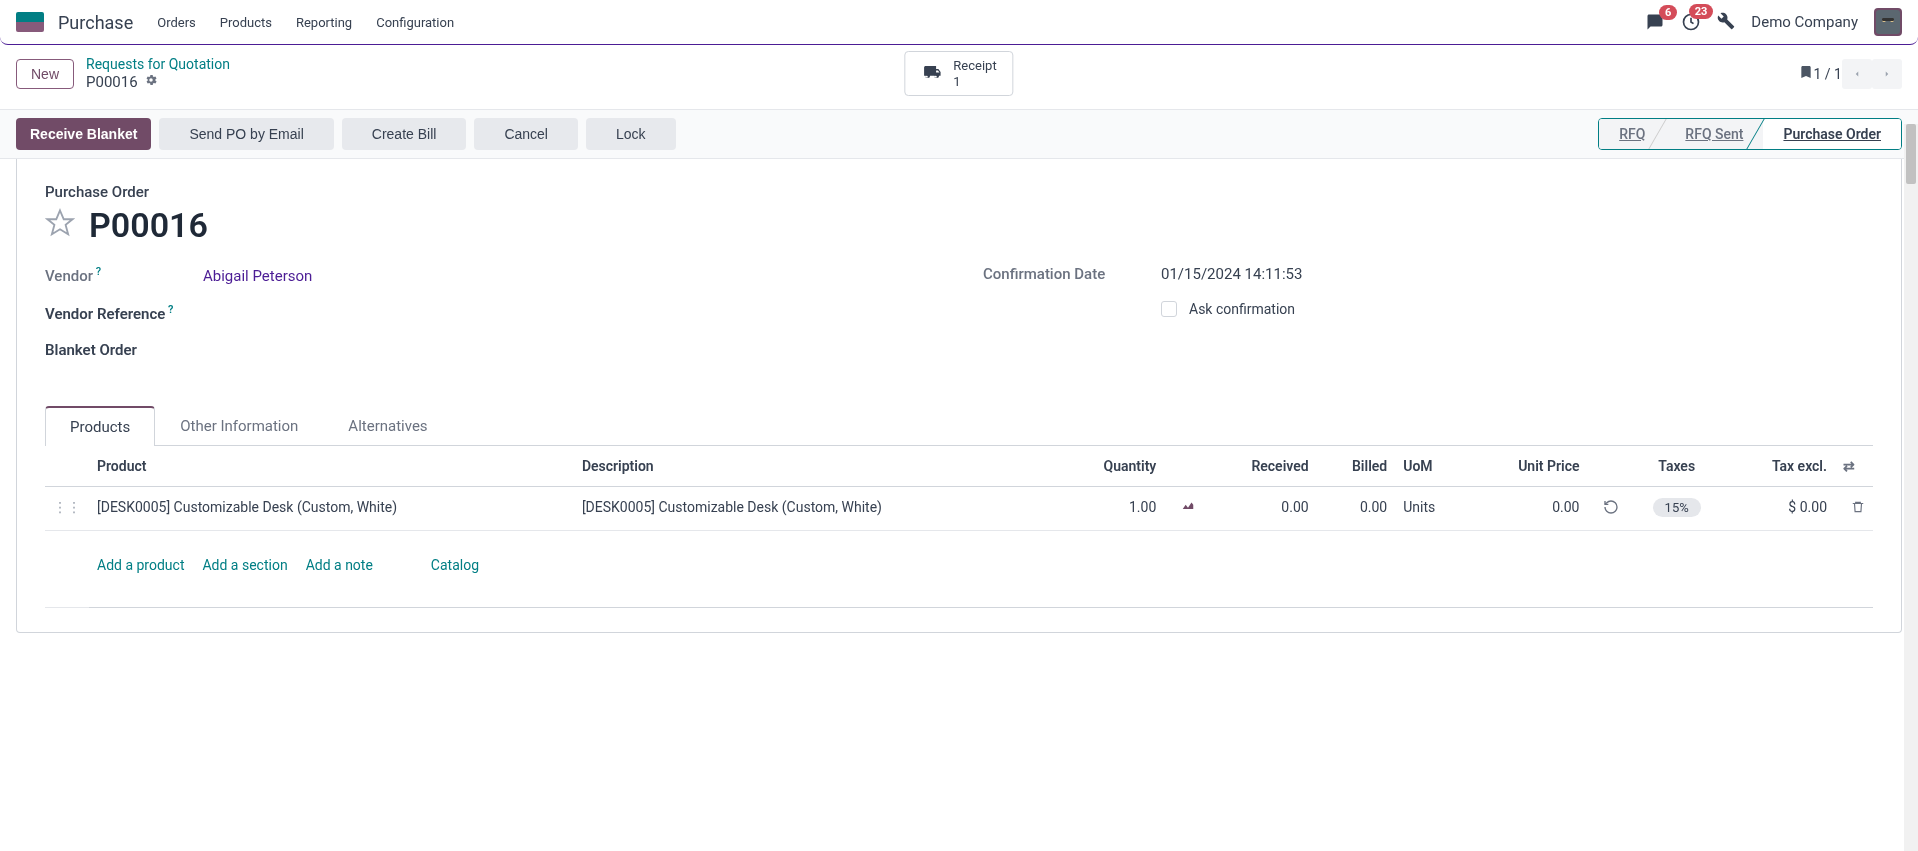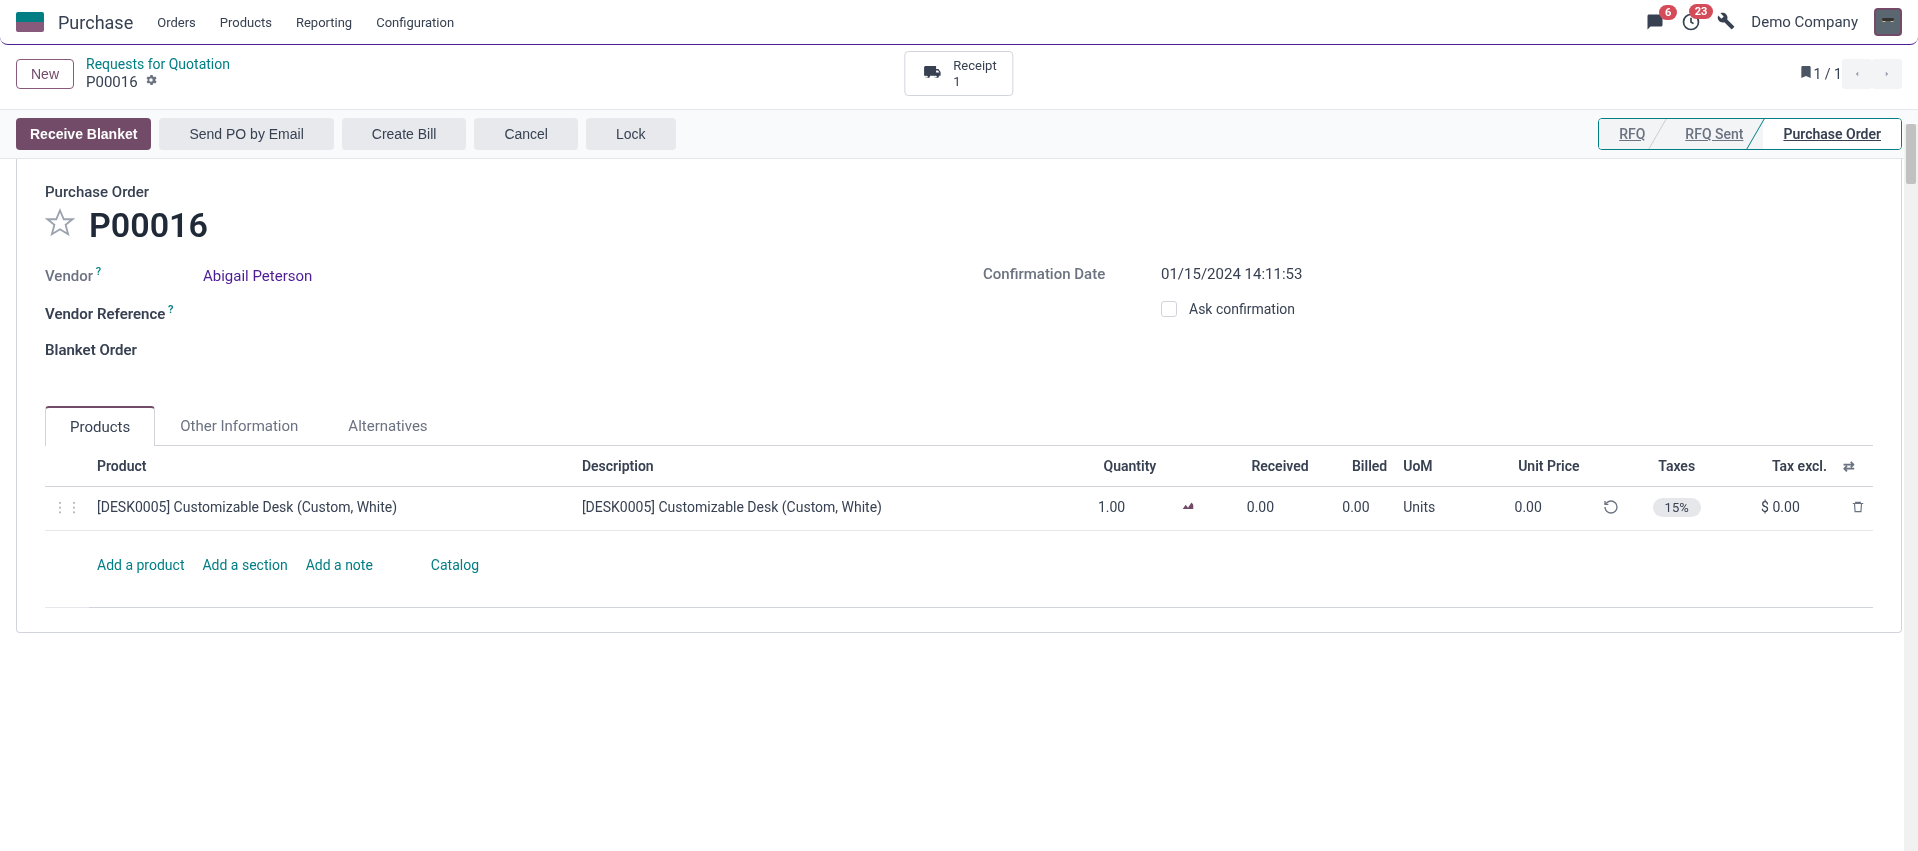--- a/index.html
+++ b/index.html
@@ -66,21 +66,21 @@
   
   .tabs { display: flex; border-bottom: 1px solid #d1d5db; }
   .tab { padding: 10px 24px; font-size: 15px; color: #6b7280; cursor: pointer; border: 1px solid transparent; border-bottom: none; position: relative; top: 1px;}
   .tab.active { color: #374151; border-color: #d1d5db; border-top: 2px solid #714b67; background: white; border-radius: 4px 4px 0 0;}
   
   
   table { width: 100%; border-collapse: collapse; }
   thead th { text-align: left; padding: 12px 8px; font-weight: 600; font-size: 14px; color: #374151; border-bottom: 1px solid #d1d5db;}
   thead th.r { text-align: right;}
   tbody td { padding: 12px 8px; font-size: 14px; border-bottom: 1px solid #e5e7eb; vertical-align: top;}
-  tbody td.r { text-align: center;}
+  tbody td.r { text-align: right;}
   .handle { color: #9ca3af; cursor: grab; width: 20px;}
   .tax-pill { background: #e5e7eb; border-radius: 12px; padding: 2px 12px; font-size: 13px; color: #374151;}
   .line-actions { display: flex; gap: 18px; padding: 14px 8px;}
   .link-action { color: #017e84; font-size: 14px; cursor: pointer;}
   .chart-ico { color:#714b67; margin-left:8px; cursor:pointer;}
   .undo-ico { color:#6b7280; margin-left:8px; cursor:pointer;}
   .trash-ico { color:#6b7280; margin-left:8px; cursor:pointer;}
   .col-toggle { color:#6b7280; cursor:pointer;}
 
   

